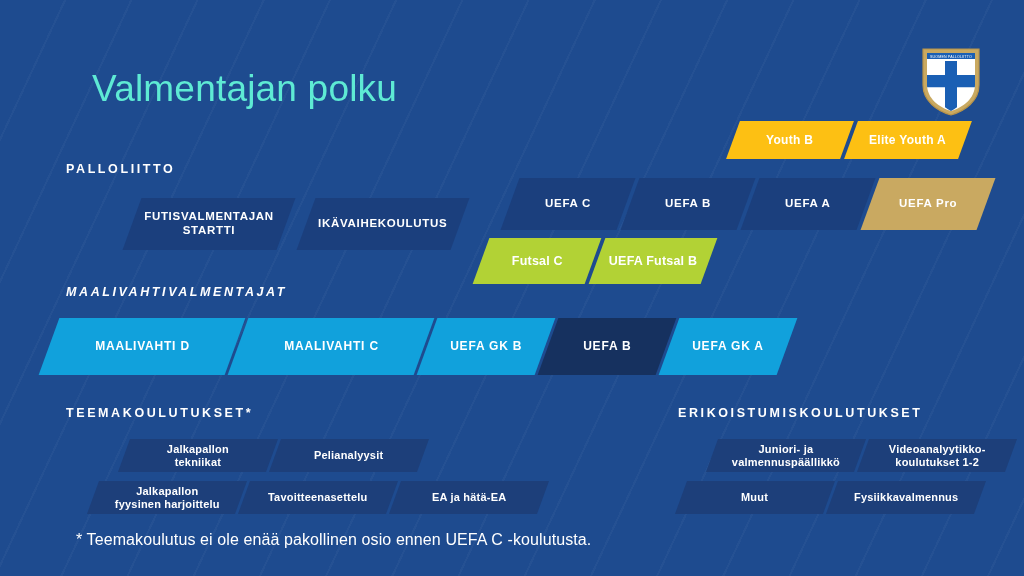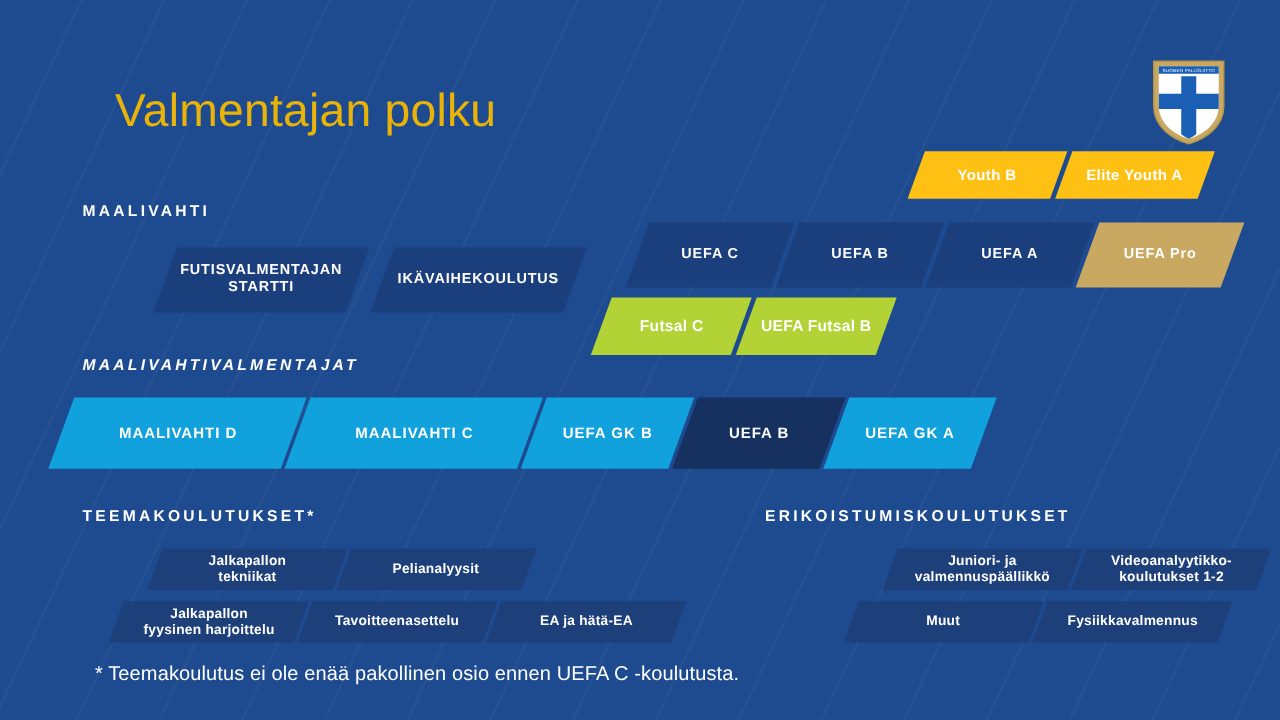--- a/index.html
+++ b/index.html
@@ -35,21 +35,21 @@
     pointer-events: none;
   }
 
   
   #page-title {
     position: absolute;
     left: 92px;
     top: 68px;
     font-size: 37px;
     font-weight: 400;
-    color: #eab308;
+    color: #5eead4;
     letter-spacing: 0.2px;
     white-space: nowrap;
   }
 
   
   #logo {
     position: absolute;
     left: 921px;
     top: 45px;
     width: 60px;
@@ -61,21 +61,21 @@
     position: absolute;
     color: #ffffff;
     font-size: 12.5px;
     font-weight: bold;
     letter-spacing: 2.6px;
     white-space: nowrap;
   }
   #head-valmentajat    { left: 66px;  top: 162px; }
   #head-maalivahti     { left: 66px;  top: 285px; font-style: italic; }
   #head-teema          { left: 66px;  top: 406px; }
-  #head-erikois        { left: 612px; top: 406px; }
+  #head-erikois        { left: 678px; top: 406px; }
 
   
   .chip {
     position: absolute;
     display: flex;
     align-items: center;
     justify-content: center;
     text-align: center;
     color: #ffffff;
     font-weight: bold;
@@ -165,21 +165,21 @@
       <path d="M2 4 H58 V40 C58 56 44 66 30 70 C16 66 2 56 2 40 Z" fill="#c9a961" stroke="#b7934a" stroke-width="1.2"></path>
       <path d="M6 8 H54 V39.5 C54 53.5 42 62.5 30 66 C18 62.5 6 53.5 6 39.5 Z" fill="#ffffff"></path>
       <rect x="6" y="8" width="48" height="6" fill="#1a5fb4"></rect>
       <text x="30" y="12.8" text-anchor="middle" fill="#ffffff" font-family="Liberation Sans, sans-serif" font-size="3.6" letter-spacing="0.15">SUOMEN PALLOLIITTO</text>
       <path d="M24 16 H36 V30 H54 V39.5 C54 40.4 53.95 41.3 53.85 42.2 H36 V62.3
                C34.1 63.7 32.1 64.95 30 66 C27.9 64.95 25.9 63.7 24 62.3 V42.2
                H6.15 C6.05 41.3 6 40.4 6 39.5 V30 H24 Z" fill="#1a5fb4"></path>
     </svg>
   </div>
 
-  <div class="section-head" id="head-valmentajat">MAALIVAHTI</div>
+  <div class="section-head" id="head-valmentajat">PALLOLIITTO</div>
 
   <div class="chip row-youth c-amber" style="left:733px; top:121px; width:114px;">
     <span>Youth B</span>
   </div>
   <div class="chip row-youth c-amber" style="left:851px; top:121px; width:114px;">
     <span>Elite Youth A</span>
   </div>
 
   <div class="chip row-main c-navy" style="left:132px; top:198px; width:154px;">
     <span>FUTISVALMENTAJAN

